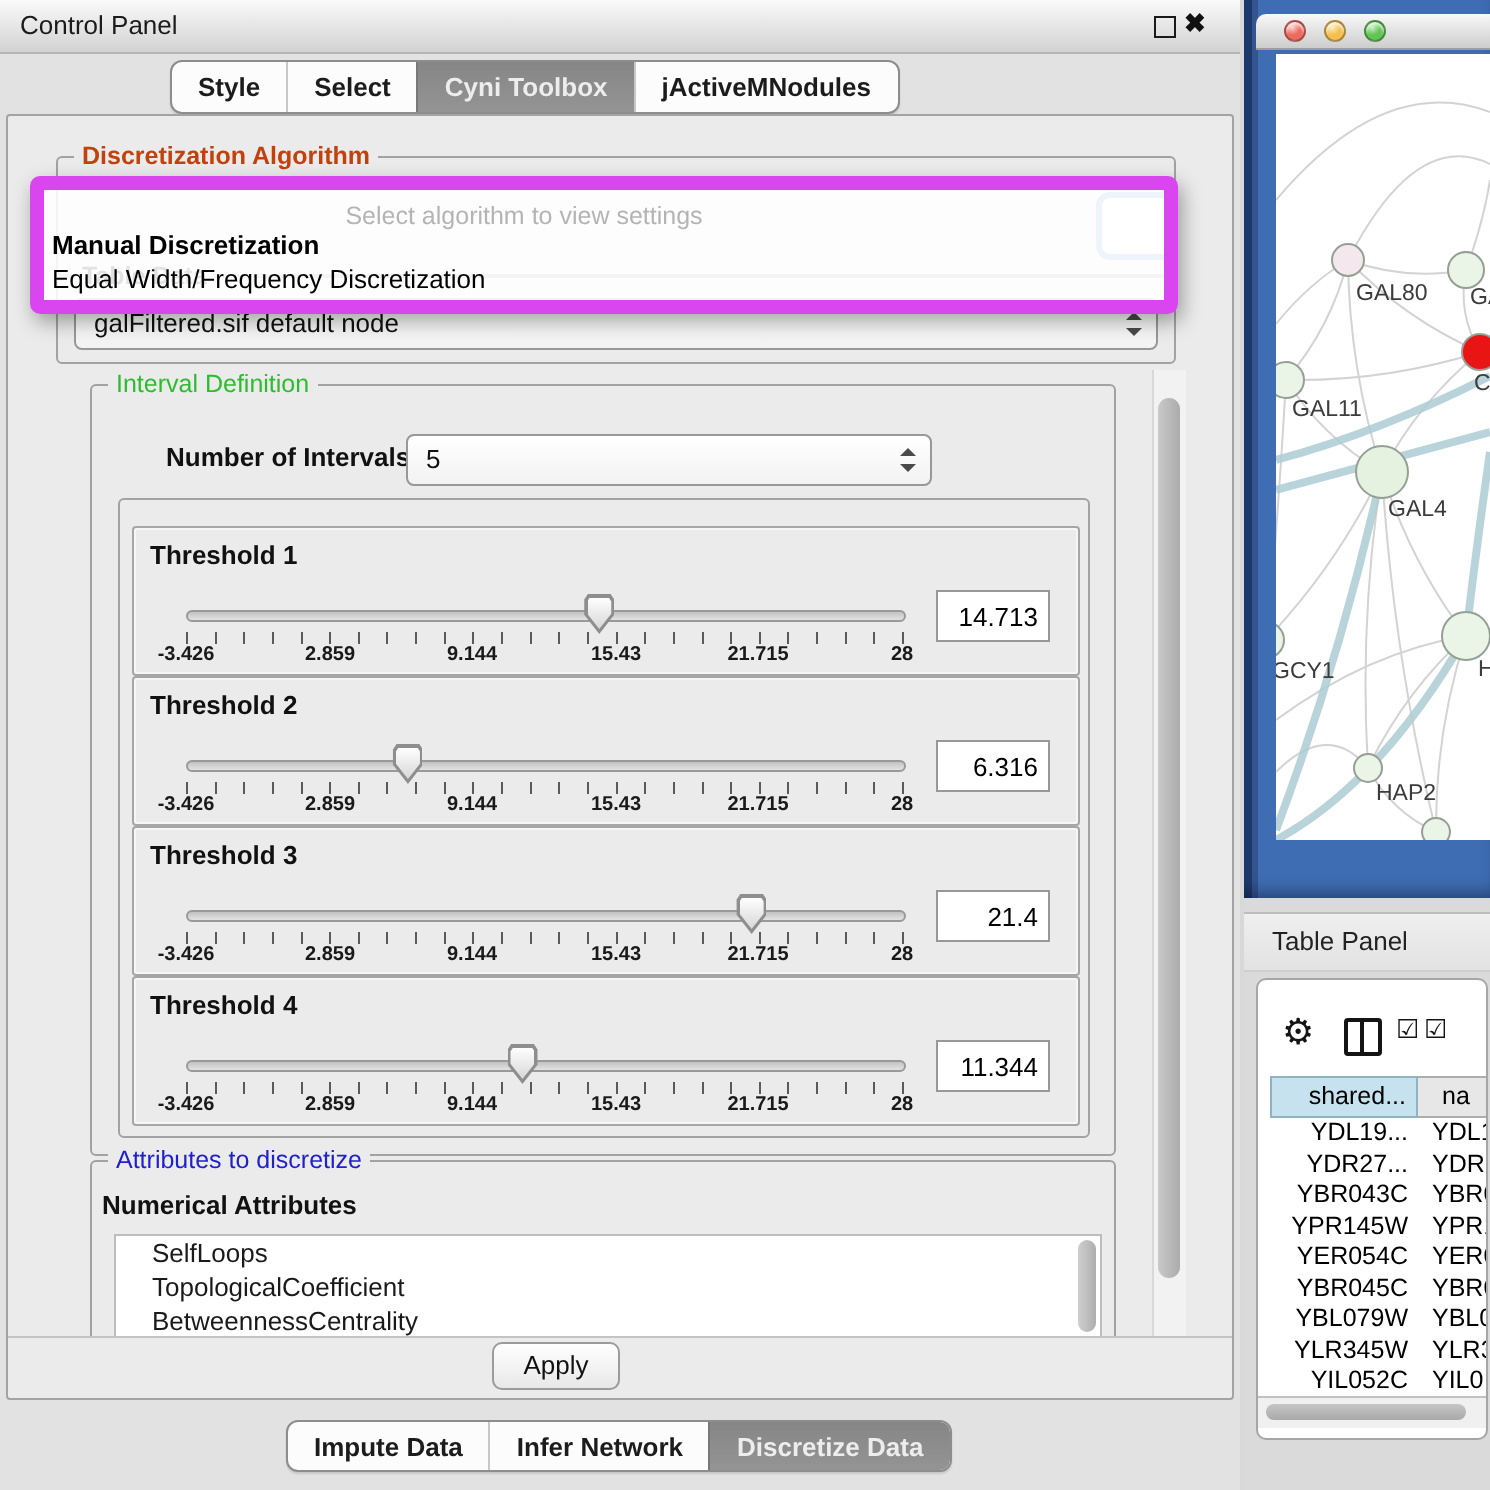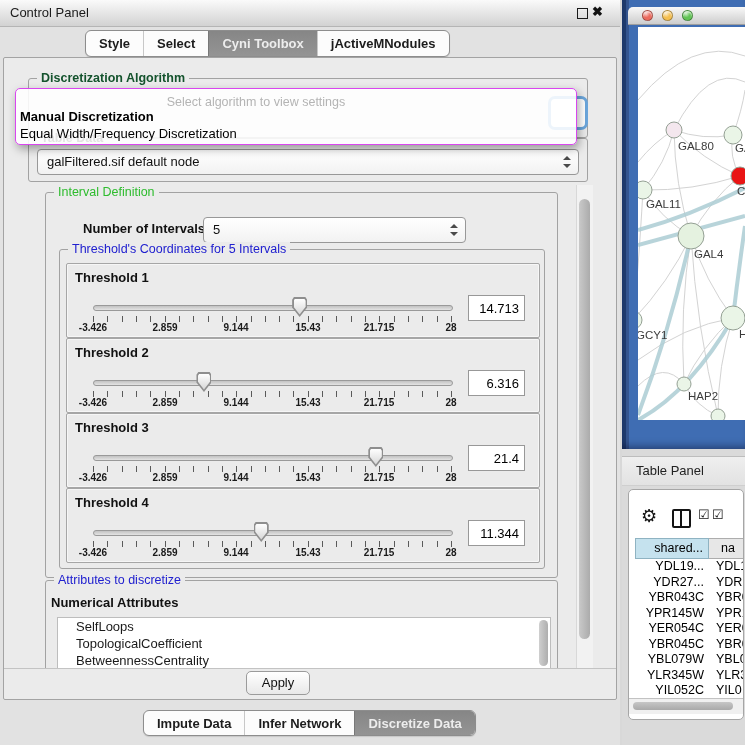--- a/index.html
+++ b/index.html
@@ -14,32 +14,32 @@
   .seg-item{display:flex;align-items:center;gap:5px;padding:0 13px;font-size:13px;font-weight:bold;color:#1c1c1c;border-left:1px solid #c8c8c8;white-space:nowrap;}
   .seg-item:first-child{border-left:none;}
   .seg-item.active{background:linear-gradient(#868686,#949494);color:#ededed;border-left-color:#787878;}
   .cp-tabs{left:85px;top:30px;height:25px;}
   .cp-tabs .seg-item{height:25px;}
   .bottom-tabs{left:143px;top:710px;height:24px;}
   .bottom-tabs .seg-item{height:24px;}
   .cp-body{position:absolute;left:3px;top:57px;width:612px;height:641px;background:#ebebeb;border:1px solid #a3a3a3;border-radius:2px;}
   .group{position:absolute;border:1px solid #a2a2a2;border-radius:3px;}
   .group-label{position:absolute;top:-8px;left:8px;background:#ebebeb;padding:0 4px;font-size:12.5px;white-space:nowrap;}
-  .lbl-plain{color:#14532d;font-weight:bold;}
+  .lbl-plain{color:#c2410c;font-weight:bold;}
   .lbl-black{color:#111;font-weight:bold;}
   .lbl-green{color:#2dbc2d;}
   .lbl-blue{color:#2020cf;}
   .combo{position:absolute;background:linear-gradient(#ffffff,#f2f2f2);border:1px solid #989898;border-radius:4px;font-size:13px;color:#111;}
   .combo .val{position:absolute;left:9px;top:0;line-height:23px;white-space:nowrap;}
   .stepper{position:absolute;right:7px;top:50%;transform:translateY(-50%);width:8px;height:12px;}
   .stepper:before,.stepper:after{content:"";position:absolute;left:0;border-left:4px solid transparent;border-right:4px solid transparent;}
   .stepper:before{top:0;border-bottom:4.5px solid #4a4a4a;}
   .stepper:after{bottom:0;border-top:4.5px solid #4a4a4a;}
   .focus-combo{position:absolute;left:544px;top:38px;width:34px;height:28px;background:#fff;border:3px solid #6ba6dc;border-radius:7px;z-index:1;}
-  .popup{position:absolute;left:11px;top:30px;width:560px;height:55px;background:rgba(255,255,255,.88);border:1px solid #d946ef;border-radius:5px;box-shadow:2px 4px 10px rgba(0,0,0,.35);z-index:5;text-decoration:underline;}
+  .popup{position:absolute;left:11px;top:30px;width:560px;height:55px;background:rgba(255,255,255,.88);border:7px solid #d946ef;border-radius:5px;box-shadow:2px 4px 10px rgba(0,0,0,.35);z-index:5;text-decoration:underline;}
   .popup-hint{position:absolute;left:0;top:6px;width:480px;text-align:center;font-size:12.5px;color:#b4b4b4;}
   .popup-item{position:absolute;left:4px;font-size:13px;color:#000;white-space:nowrap;}
   .popup-item.bold{font-weight:bold;}
   .scrollview{position:absolute;left:0;top:127px;width:600px;height:483px;overflow:hidden;}
   .sep-line{position:absolute;left:0;top:610px;width:612px;border-top:1px solid #c3c3c3;}
   .vscroll{position:absolute;left:572px;top:127px;width:16px;height:483px;background:#f2f2f2;border-left:1px solid #d8d8d8;}
   .vscroll .thumb{position:absolute;left:2px;top:14px;width:11px;height:440px;background:linear-gradient(90deg,#c9c9c9,#ababab);border-radius:6px;}
   .th-box{position:absolute;left:6px;width:472px;height:73px;border:1px solid #a6a6a6;border-radius:2px;background:#ebebeb;box-shadow:inset 0 0 0 1px #f6f6f6;}
   .th-title{position:absolute;left:8px;top:6px;font-size:13px;font-weight:bold;color:#111;}
   .th-track{position:absolute;left:26px;top:41px;width:358px;height:4px;background:linear-gradient(#c2c2c2,#e3e3e3);border:1px solid #999;border-radius:4px;}
@@ -129,21 +129,20 @@
         <div class="group" style="left:41px;top:7px;width:511px;height:384px;">
           <span class="group-label lbl-green">Interval Definition</span>
 
           <span style="position:absolute;left:37px;top:28px;font-size:13px;font-weight:bold;color:#111;">Number of Intervals</span>
           <div class="combo" style="left:157px;top:24px;width:261px;height:24px;">
             <span class="val">5</span>
             <span class="stepper"></span>
           </div>
 
           <div class="group" style="left:13px;top:56px;width:484px;height:318px;">
-            <span class="group-label lbl-blue">Threshold's Coordinates for 5 Intervals</span>
 
             <div class="th-box" style="top:13px;">
               <span class="th-title">Threshold 1</span>
               <div class="th-track"></div>
               <div class="th-ticks"></div>
               <span class="th-label" style="left:-4px;">-3.426</span>
               <span class="th-label" style="left:68px;">2.859</span>
               <span class="th-label" style="left:139px;">9.144</span>
               <span class="th-label" style="left:211px;">15.43</span>
               <span class="th-label" style="left:282px;">21.715</span>

